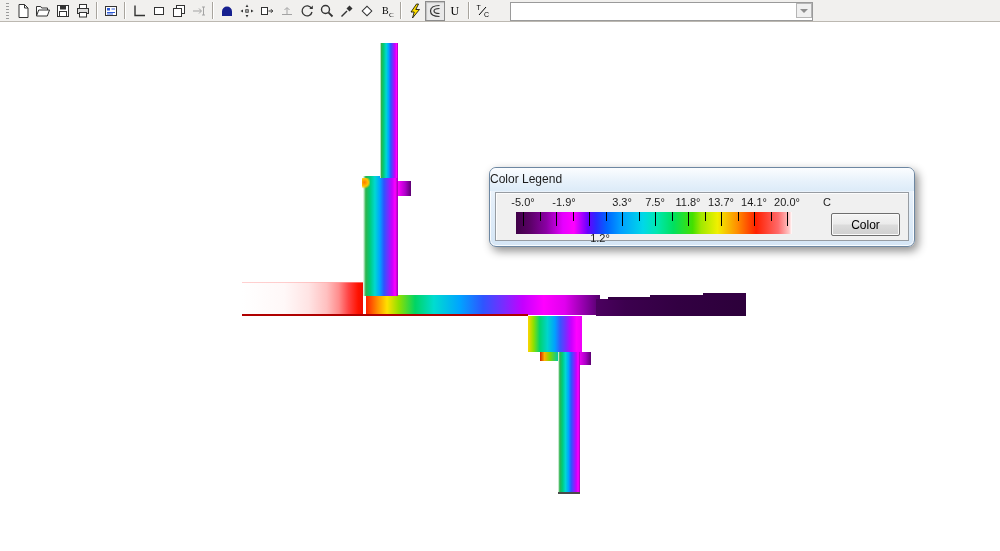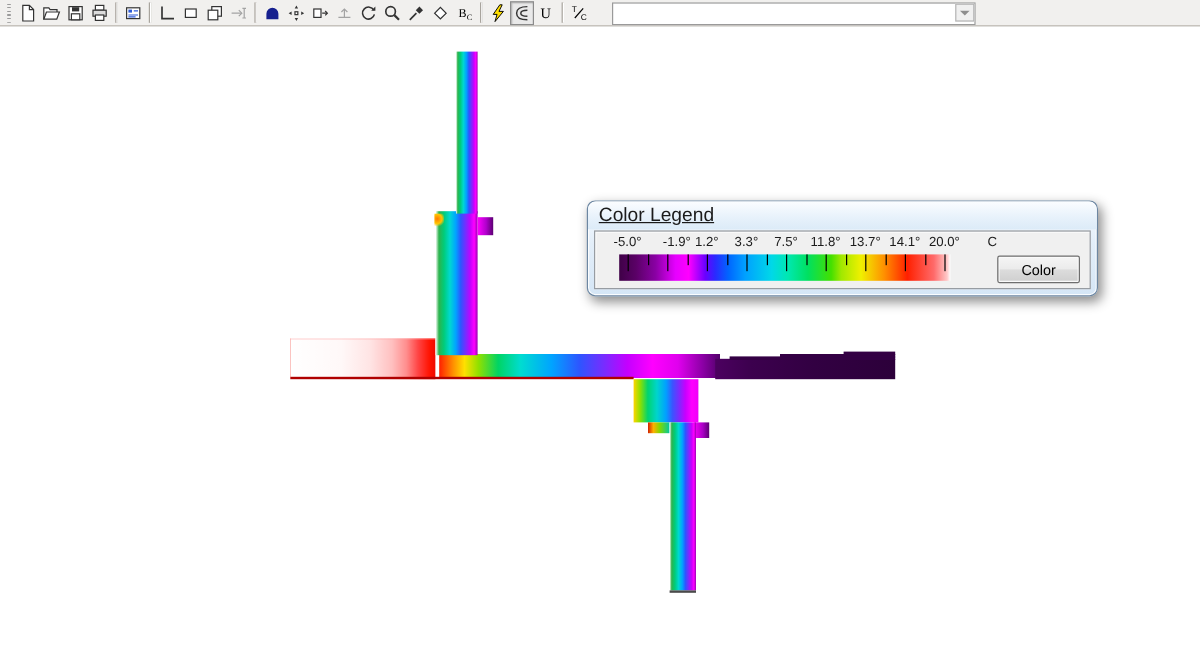--- a/index.html
+++ b/index.html
@@ -59,21 +59,21 @@
      background:linear-gradient(to right,#ff00ff,#a800c4 60%,#5c0072 100%);}
   #wallBottom{left:558px;top:352px;width:22px;height:140px;border-bottom:2px solid #4a4a4a;}
 
   
   #legendDialog{position:absolute;left:489px;top:167px;width:424px;height:78px;
      border:1px solid #6d87a2;border-radius:7px;
      background:linear-gradient(180deg,#f7fbfe 0%,#e3eef9 45%,#d5e6f6 100%);
      box-shadow:inset 0 0 0 1px rgba(255,255,255,.85), 3px 4px 10px rgba(0,0,0,.45);}
   #legendTitlebar{position:absolute;left:0;top:0;right:0;height:23px;border-radius:7px 7px 0 0;
      background:linear-gradient(180deg,#fbfdff 0%,#e8f2fb 55%,#dcebf8 100%);}
-  #legendTitle{font-size:16px;color:#1b1b1b;line-height:23px;padding-left:9px;text-decoration:underline;}
+  #legendTitle{font-size:12px;color:#1b1b1b;line-height:23px;}
   #legendPanel{position:absolute;left:5px;right:5px;top:24px;bottom:5px;background:#f0f0f0;
      border:1px solid #979ca2;box-shadow:inset 1px 1px 0 rgba(255,255,255,.8);text-decoration:underline;}
   .lg-lbl{position:absolute;top:3px;transform:translateX(-50%);font-size:11px;color:#1c1c1c;white-space:nowrap;}
   #legendUnit{position:absolute;left:327px;top:3px;font-size:11px;color:#1c1c1c;}
   #legendBar{position:absolute;left:20px;top:19px;width:276px;height:22px;}
   #legendTicks{position:absolute;left:20px;top:19px;width:276px;height:22px;}
   .lg-tick{position:absolute;top:0;width:1px;height:14px;background:#000;}
   .lg-tick.minor{height:9px;}
   #legendClose{position:absolute;left:335px;top:20px;width:69px;height:23px;
      border:1px solid #6e6e6e;border-radius:2px;
@@ -302,21 +302,21 @@
   </div>
 
   <div id="legendDialog">
     <div id="legendTitlebar">
       <div id="legendTitle">Color Legend</div>
     </div>
     <div id="legendPanel">
       <div>
           <span class="lg-lbl" style="left: 27px;">-5.0°</span>
           <span class="lg-lbl" style="left: 68px;">-1.9°</span>
-          <span class="lg-lbl" style="left: 93px;">1.2°</span>
+          <span class="lg-lbl" style="left: 104px; margin-top: 36px;">1.2°</span>
           <span class="lg-lbl" style="left: 126px;">3.3°</span>
           <span class="lg-lbl" style="left: 159px;">7.5°</span>
           <span class="lg-lbl" style="left: 192px;">11.8°</span>
           <span class="lg-lbl" style="left: 225px;">13.7°</span>
           <span class="lg-lbl" style="left: 258px;">14.1°</span>
           <span class="lg-lbl" style="left: 291px;">20.0°</span>
         </div>
       <div id="legendUnit">C</div>
       <div id="legendBar" style="background: linear-gradient(to right, rgb(63, 1, 71) 0%, rgb(90, 1, 102) 5%, rgb(138, 0, 164) 11%, rgb(230, 0, 255) 17%, rgb(255, 0, 255) 21%, rgb(106, 0, 255) 26%, rgb(42, 42, 255) 29%, rgb(0, 102, 255) 33%, rgb(0, 160, 255) 38%, rgb(0, 216, 232) 46%, rgb(0, 232, 176) 51%, rgb(0, 224, 96) 57%, rgb(68, 224, 0) 64%, rgb(160, 232, 0) 67%, rgb(240, 240, 0) 73%, rgb(255, 144, 0) 80%, rgb(255, 32, 0) 87%, rgb(255, 106, 106) 95%, rgb(255, 200, 200) 99%, rgb(255, 255, 255) 100%);"></div>
       <div id="legendTicks">

